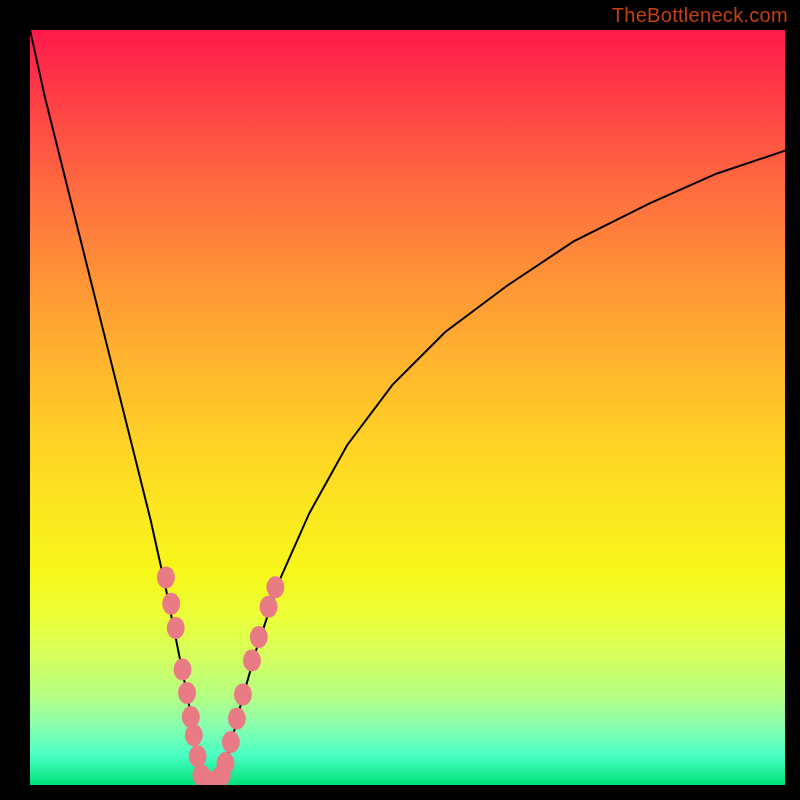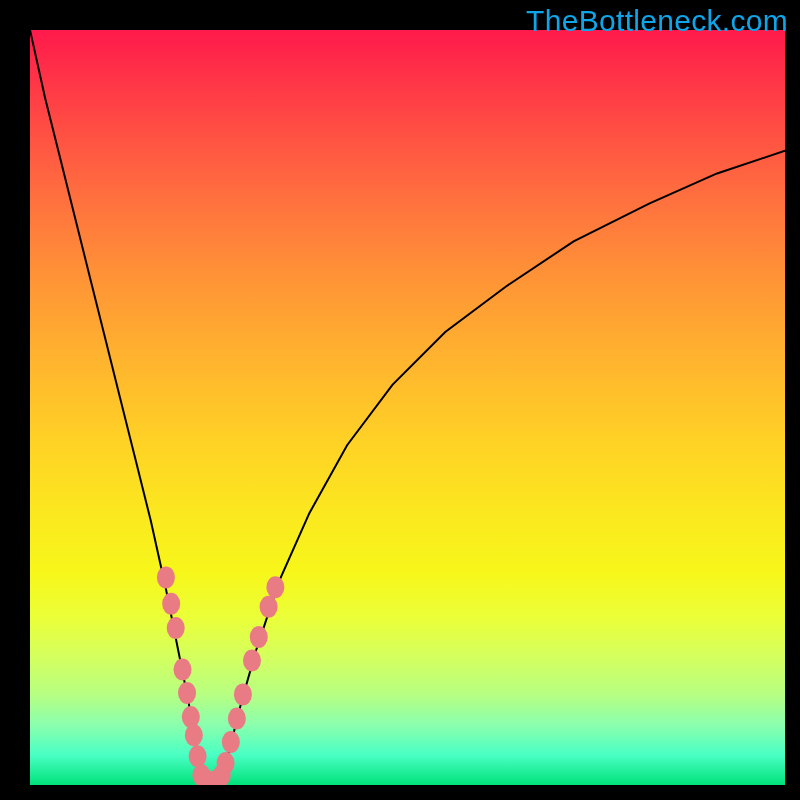--- a/index.html
+++ b/index.html
@@ -44,22 +44,22 @@
     position: absolute;
     left: 0;
     top: 0;
     width: 755px;
     height: 755px;
   }
   .watermark {
     position: absolute;
     top: 4px;
     right: 12px;
-    color: #0ea5e9;
-    font-size: 30px;
+    color: #c2410c;
+    font-size: 20px;
     font-weight: 500;
     letter-spacing: 0.3px;
     user-select: none;
   }
 </style>
 </head>
 <body>
 
 <div class="frame">
 

